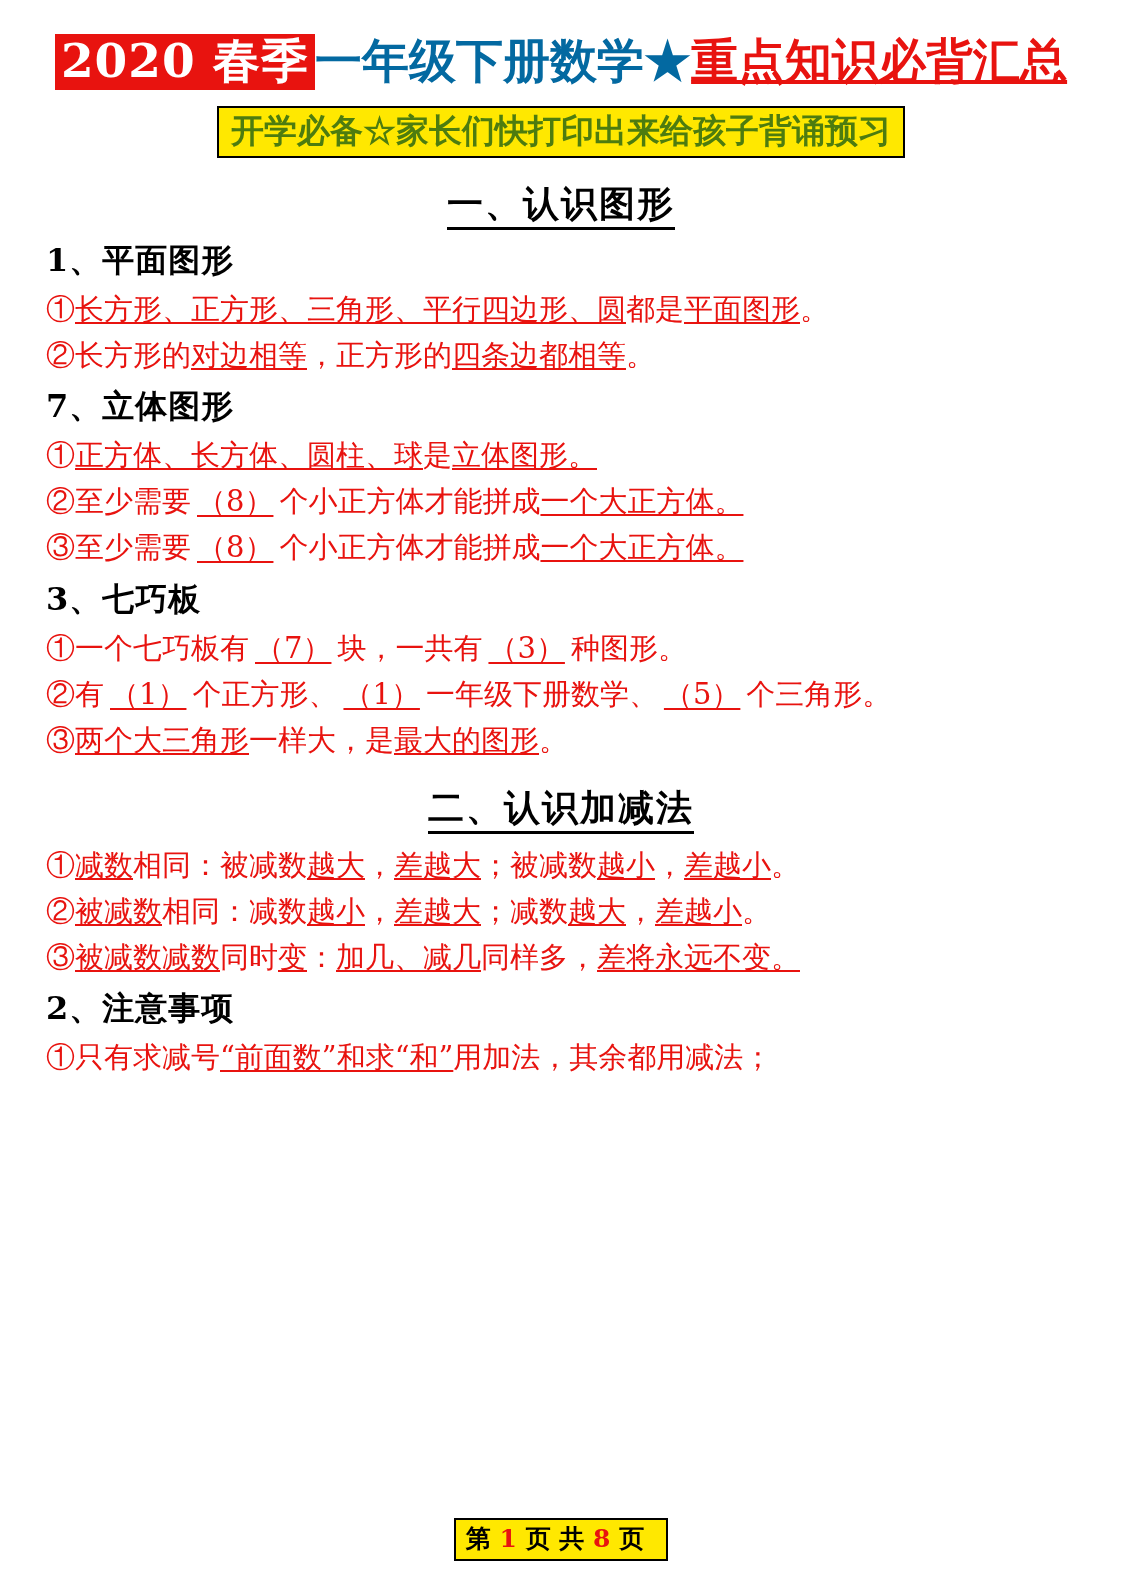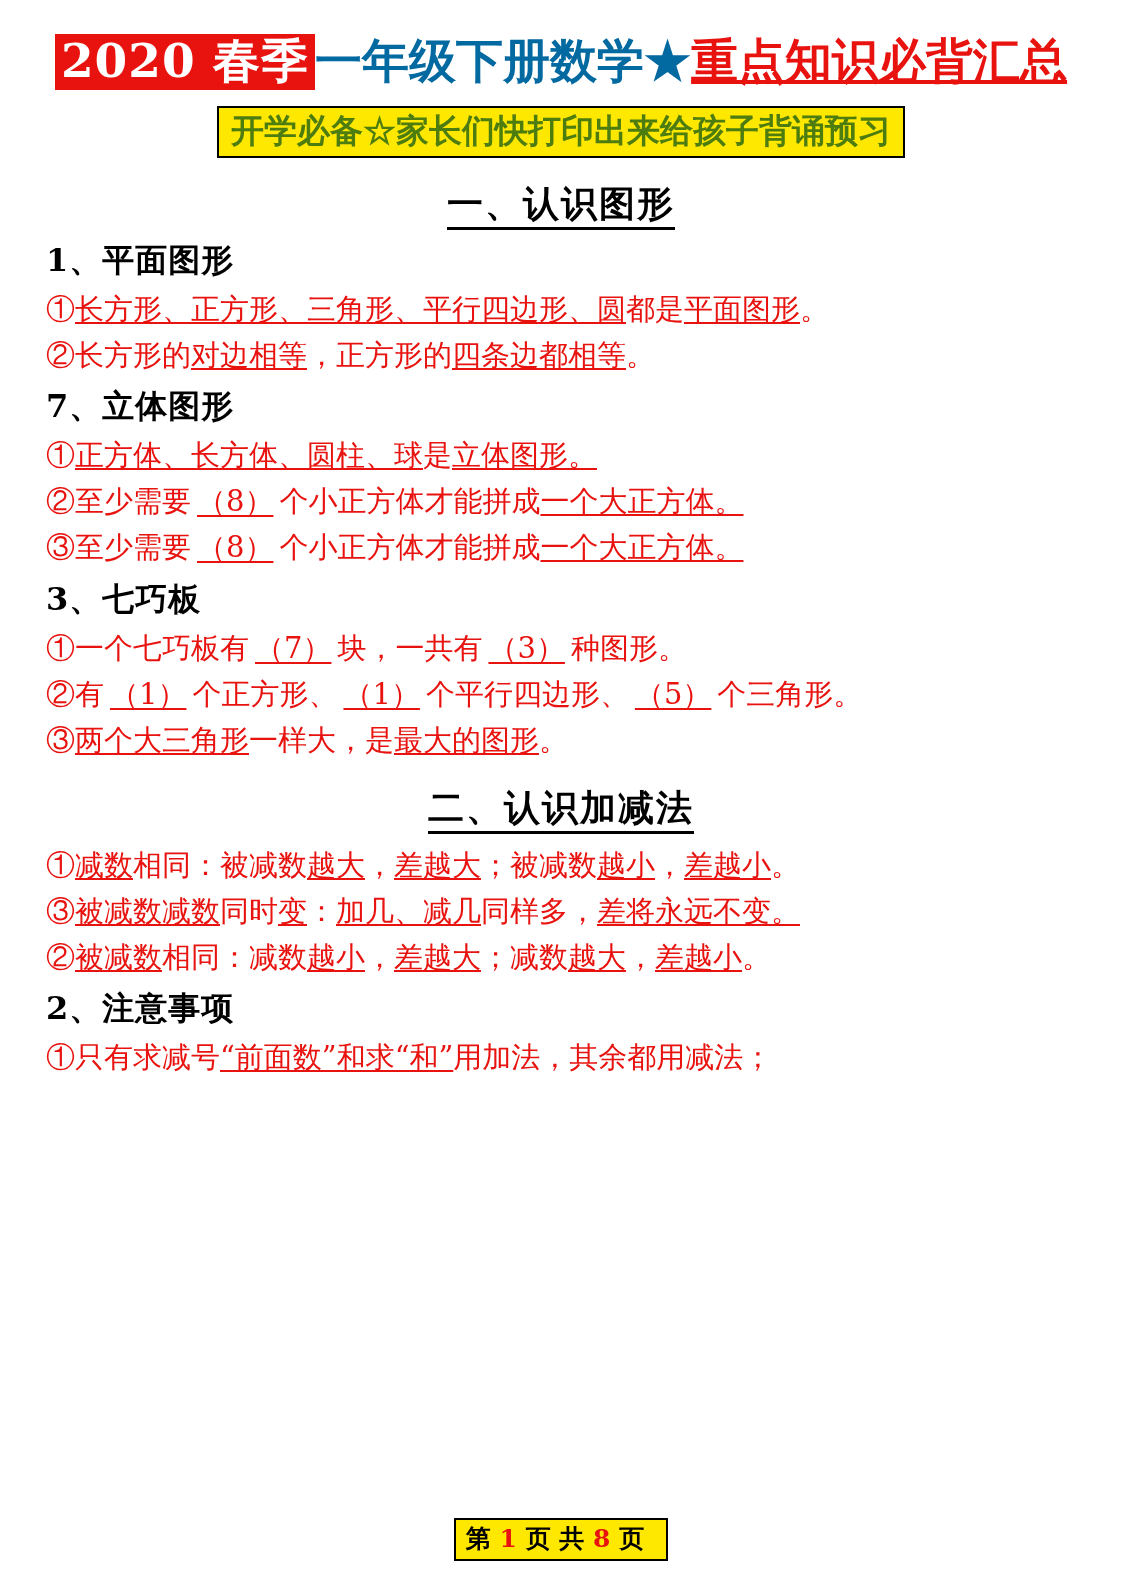--- a/index.html
+++ b/index.html
@@ -170,41 +170,41 @@
     <span class="r">③</span><span class="r">至少需要</span><span class="blank">（8）</span><span class="r">个小正方体才能拼成</span><span class="ru">一个大正方体。</span>
   </div>
 
   <div class="sub-head">3、七巧板</div>
 
   <div class="line">
     <span class="r">①</span><span class="r">一个七巧板有</span><span class="blank">（7）</span><span class="r">块，一共有</span><span class="blank">（3）</span><span class="r">种图形。</span>
   </div>
 
   <div class="line">
-    <span class="r">②</span><span class="r">有</span><span class="blank">（1）</span><span class="r">个正方形、</span><span class="blank">（1）</span><span class="r">个平行四边形、</span><span class="blank">（5）</span><span class="r">个三角形。</span>
+    <span class="r">②</span><span class="r">有</span><span class="blank">（1）</span><span class="r">个正方形、</span><span class="blank">（1）</span><span class="r">一年级下册数学、</span><span class="blank">（5）</span><span class="r">个三角形。</span>
   </div>
 
   <div class="line">
     <span class="r">③</span><span class="ru">两个大三角形</span><span class="r">一样大，是</span><span class="ru">最大的图形</span><span class="r">。</span>
   </div>
 
 
   <div class="sec-head"><span>二、认识加减法</span></div>
 
 
   <div class="line">
     <span class="r">①</span><span class="ru">减数</span><span class="r">相同：被减数</span><span class="ru">越大</span><span class="r">，</span><span class="ru">差越大</span><span class="r">；被减数</span><span class="ru">越小</span><span class="r">，</span><span class="ru">差越小</span><span class="r">。</span>
   </div>
 
   <div class="line">
+    <span class="r">②</span><span class="ru">被减数</span><span class="r">相同：减数</span><span class="ru">越小</span><span class="r">，</span><span class="ru">差越大</span><span class="r">；减数</span><span class="ru">越大</span><span class="r">，</span><span class="ru">差越小</span><span class="r">。</span>
+  </div>
+
+  <div class="line">
     <span class="r">③</span><span class="ru">被减数减数</span><span class="r">同时</span><span class="ru">变</span><span class="r">：</span><span class="ru">加几、减几</span><span class="r">同样多，</span><span class="ru">差将永远不变。</span>
-  </div>
-
-  <div class="line">
-    <span class="r">②</span><span class="ru">被减数</span><span class="r">相同：减数</span><span class="ru">越小</span><span class="r">，</span><span class="ru">差越大</span><span class="r">；减数</span><span class="ru">越大</span><span class="r">，</span><span class="ru">差越小</span><span class="r">。</span>
   </div>
 
   <div class="sub-head">2、注意事项</div>
 
   <div class="line">
     <span class="r">①</span><span class="r">只有求减号</span><span class="ru">“前面数”和求“和”</span><span class="r">用加法，其余都用减法；</span>
   </div>
 
   <div class="footer">
     <div class="footer-inner">

